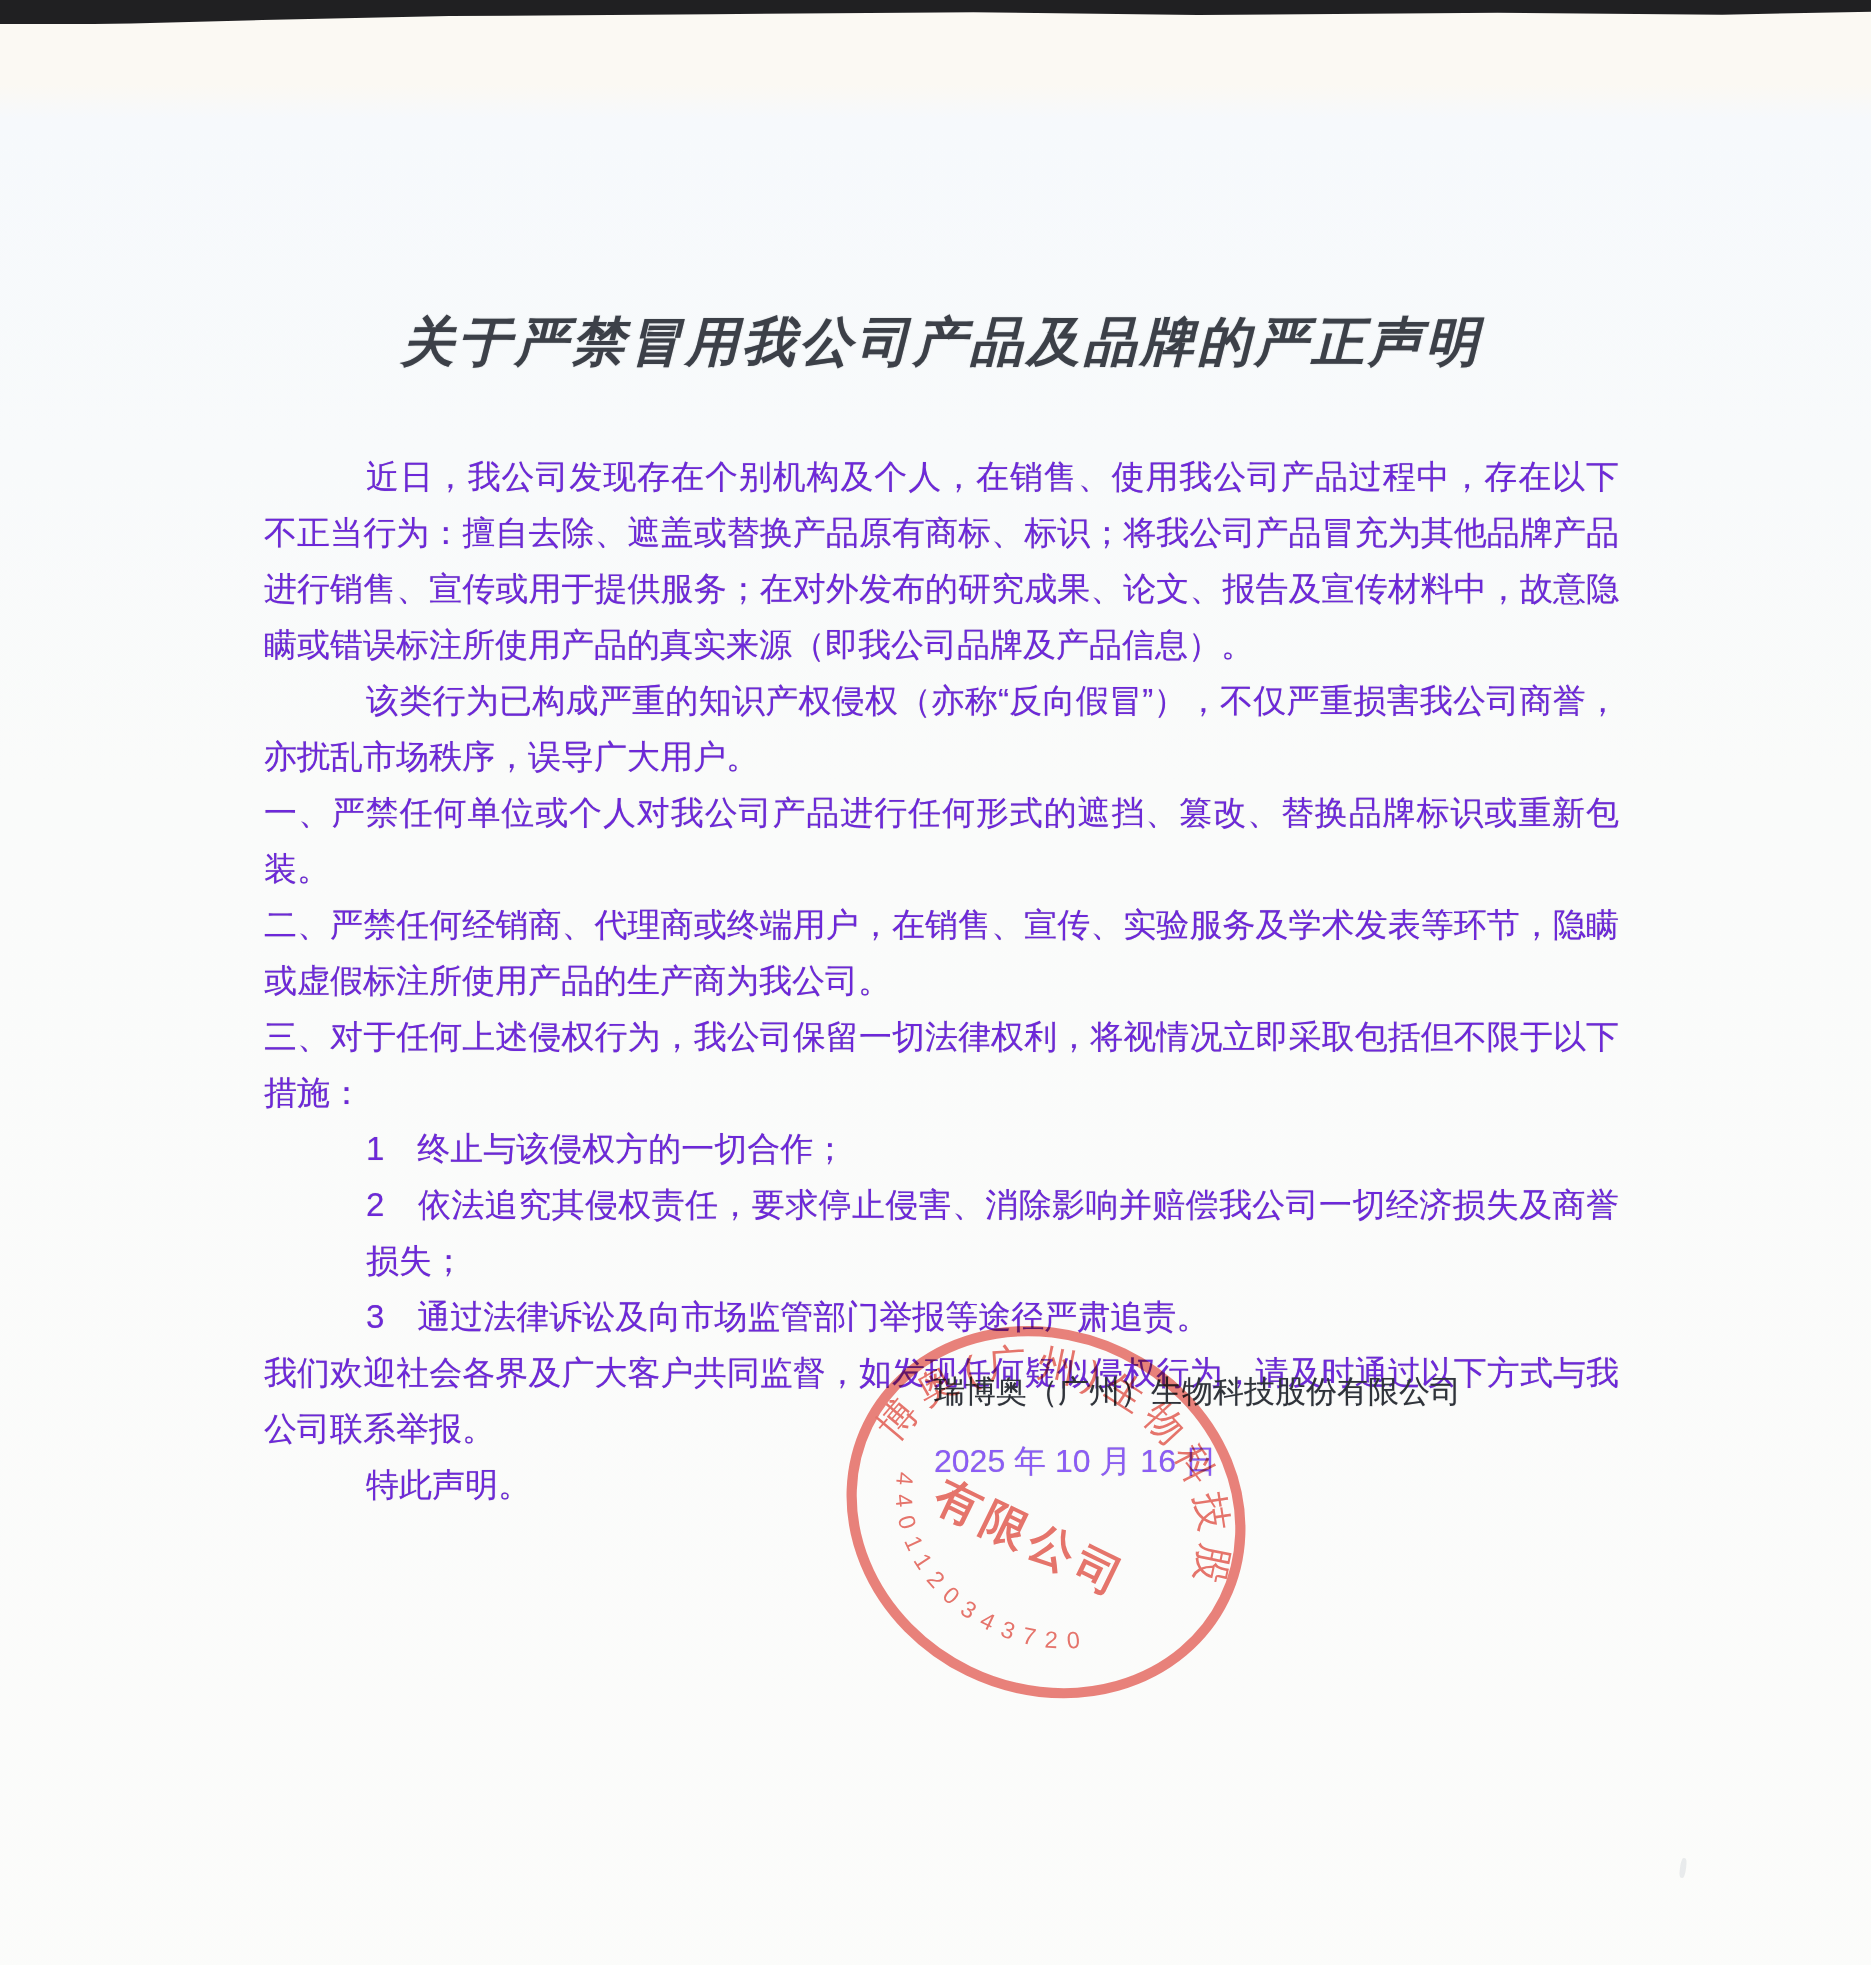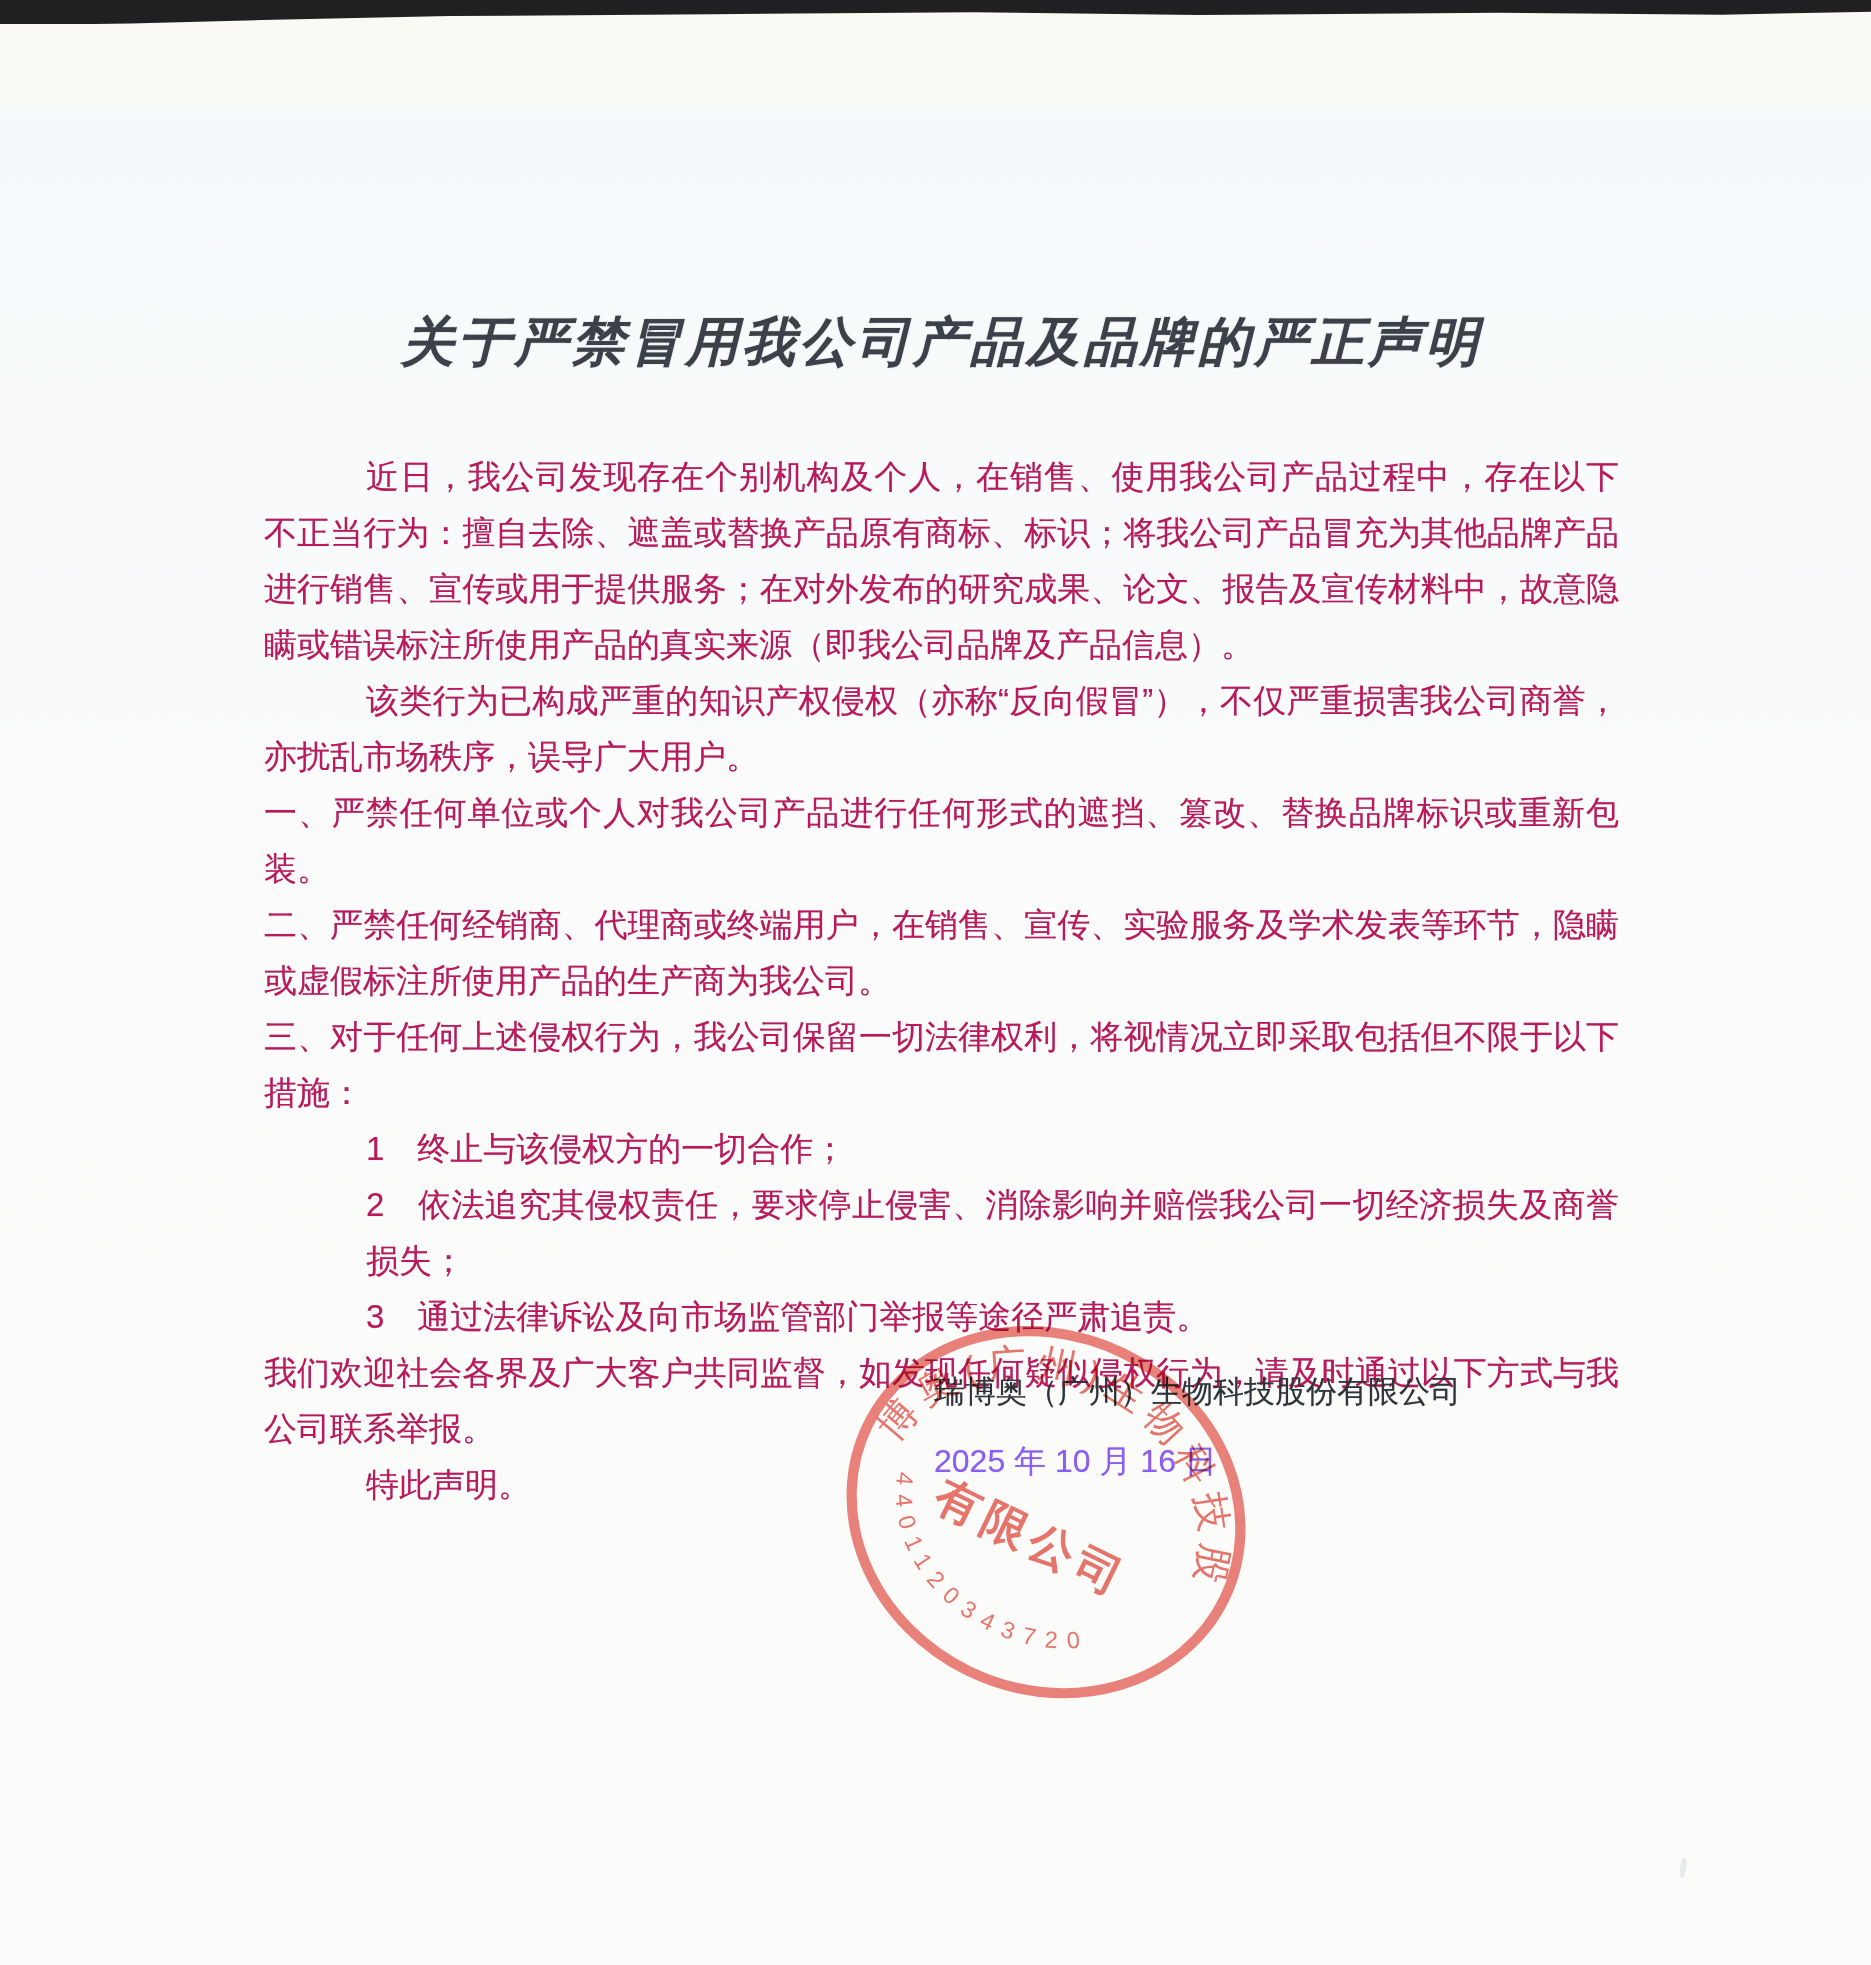--- a/index.html
+++ b/index.html
@@ -17,21 +17,21 @@
     position:absolute;left:264px;top:307px;width:1355px;
   }
   .doc-title{
     font-size:53px;font-weight:700;color:#3c4048;text-align:center;
     letter-spacing:3.9px;margin:0 0 70px 0;
     text-shadow:0 0 1.2px rgba(60,64,72,.45);
     font-style:italic;
   }
   .para{
     font-size:33px;line-height:56px;margin:0;text-align:justify;
-    color:#be185d;text-shadow:0 0 0.8px rgba(50,54,62,.4);
+    color:#6d28d9;text-shadow:0 0 0.8px rgba(50,54,62,.4);
   }
   .para.indent{text-indent:102px;}
   .para.sub{padding-left:102px;}
   .signature{
     position:absolute;left:934px;top:1368px;width:582px;text-align:left;
   }
   .sig-company{font-size:31px;line-height:47px;color:#2f333a;text-shadow:0 0 0.8px rgba(50,54,62,.4);}
   .sig-date{font-size:32px;line-height:47px;margin-top:23px;color:#8b5cf6;text-shadow:0 0 0.8px rgba(50,54,62,.4);}
   .stamp{
     position:absolute;left:830px;top:1304px;width:432px;height:432px;

